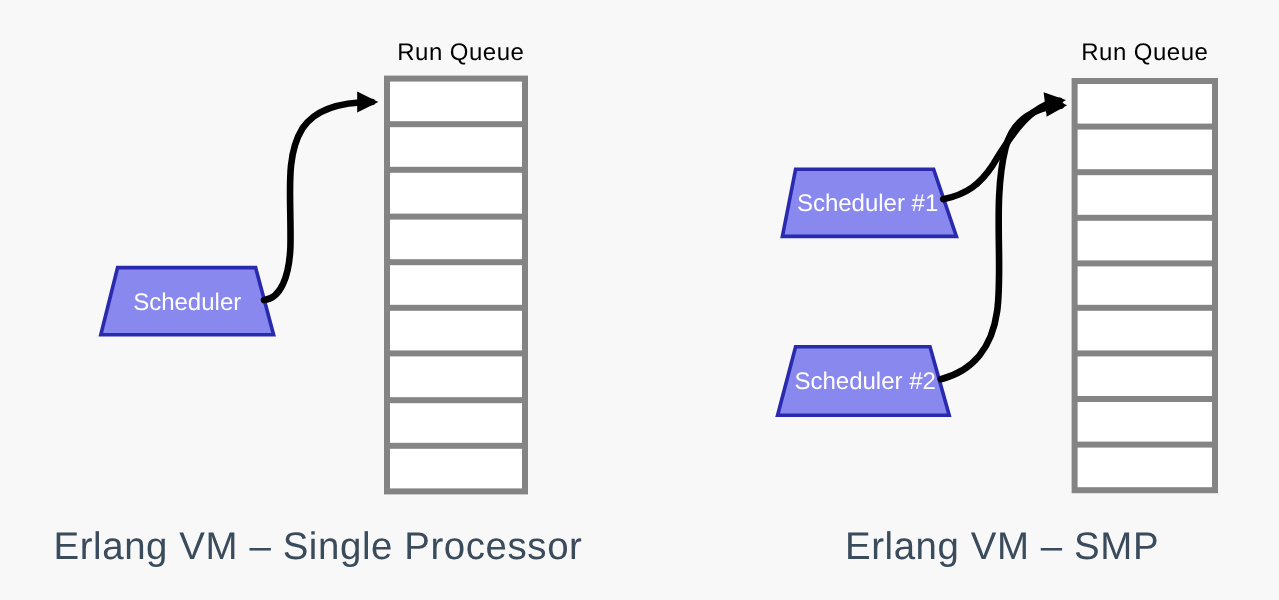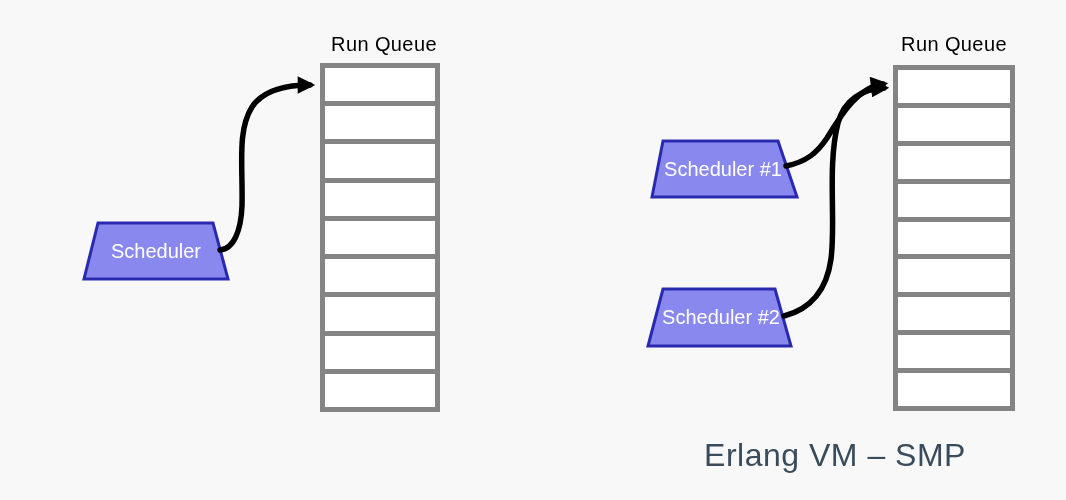--- a/index.html
+++ b/index.html
@@ -92,14 +92,15 @@
 
     <path class="arrow" marker-end="url(#ah)" d="M 220 250 C 234 249, 241 230, 242 206 C 243 165, 237 131, 252 107 C 264 89, 288 85, 310 85"></path>
     <path class="arrow" marker-end="url(#ah)" d="M 786 166 C 806 162, 817 153, 827 138 C 842 113, 859 87, 883 84"></path>
     <path class="arrow" marker-end="url(#ah)" d="M 784 316 C 812 309, 827 288, 831 259 C 836 221, 827 166, 838 123 C 844 100, 862 89, 884 88"></path>
 
     <text x="156" y="258">Scheduler</text>
     <text x="723" y="176">Scheduler #1</text>
     <text x="721" y="324">Scheduler #2</text>
   </svg>
 
+  <div class="caption left">Erlang VM – Single Processor</div>
   <div class="caption right">Erlang VM – SMP</div>
 </div>
 
 </body></html>

